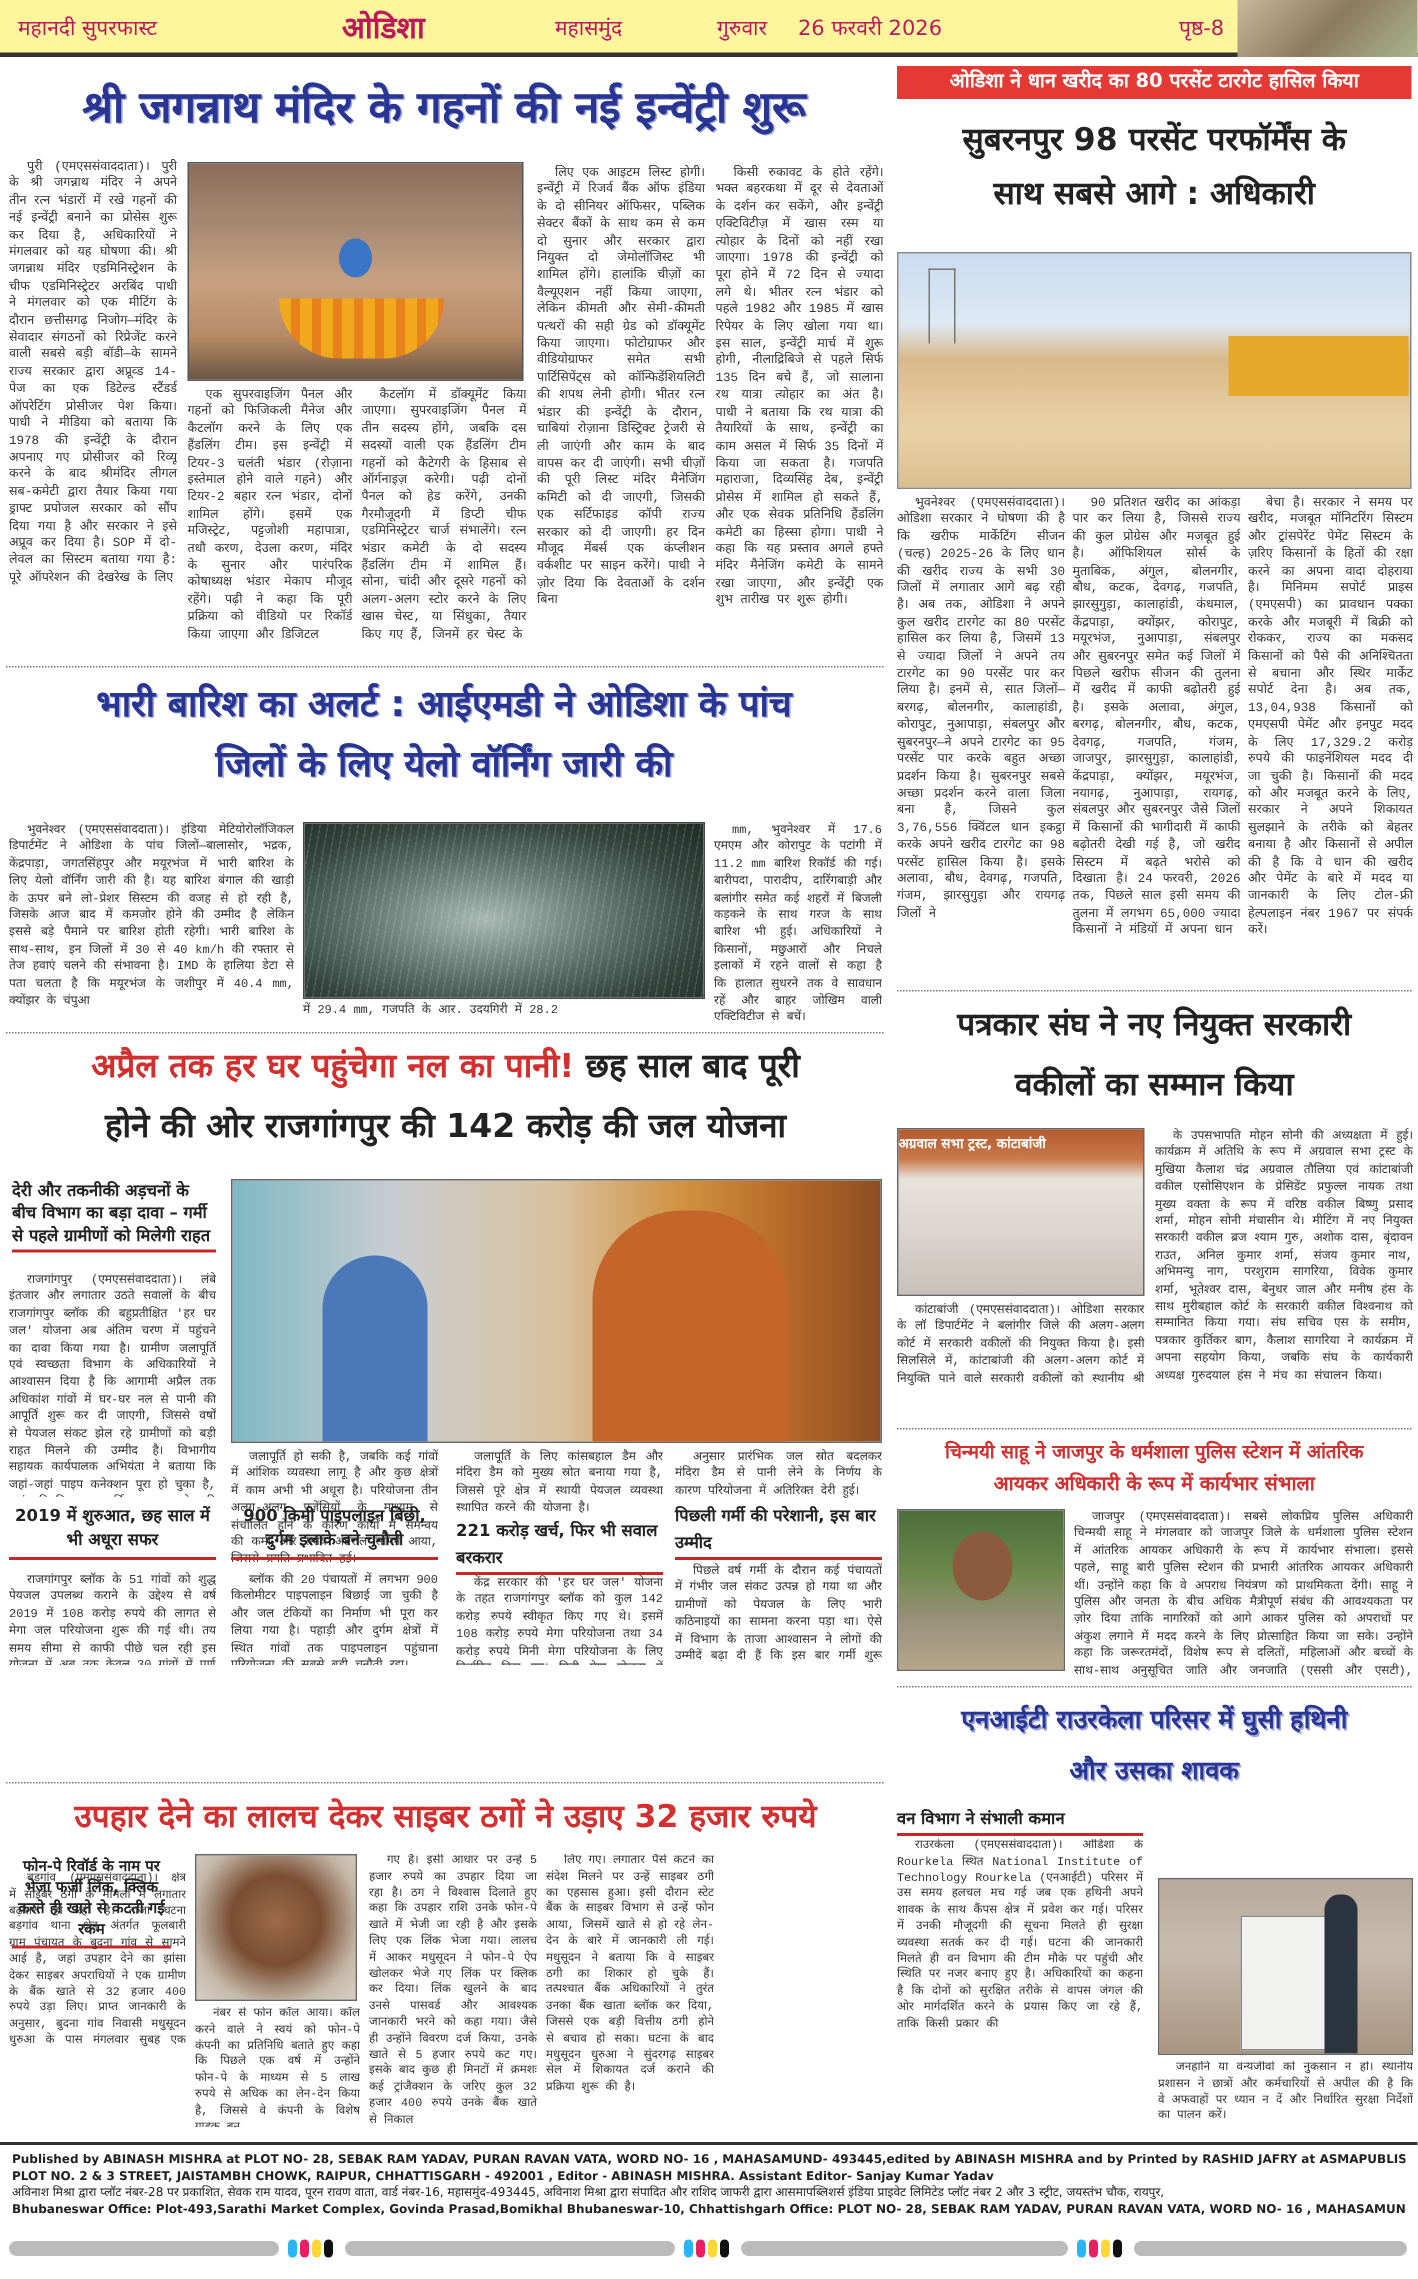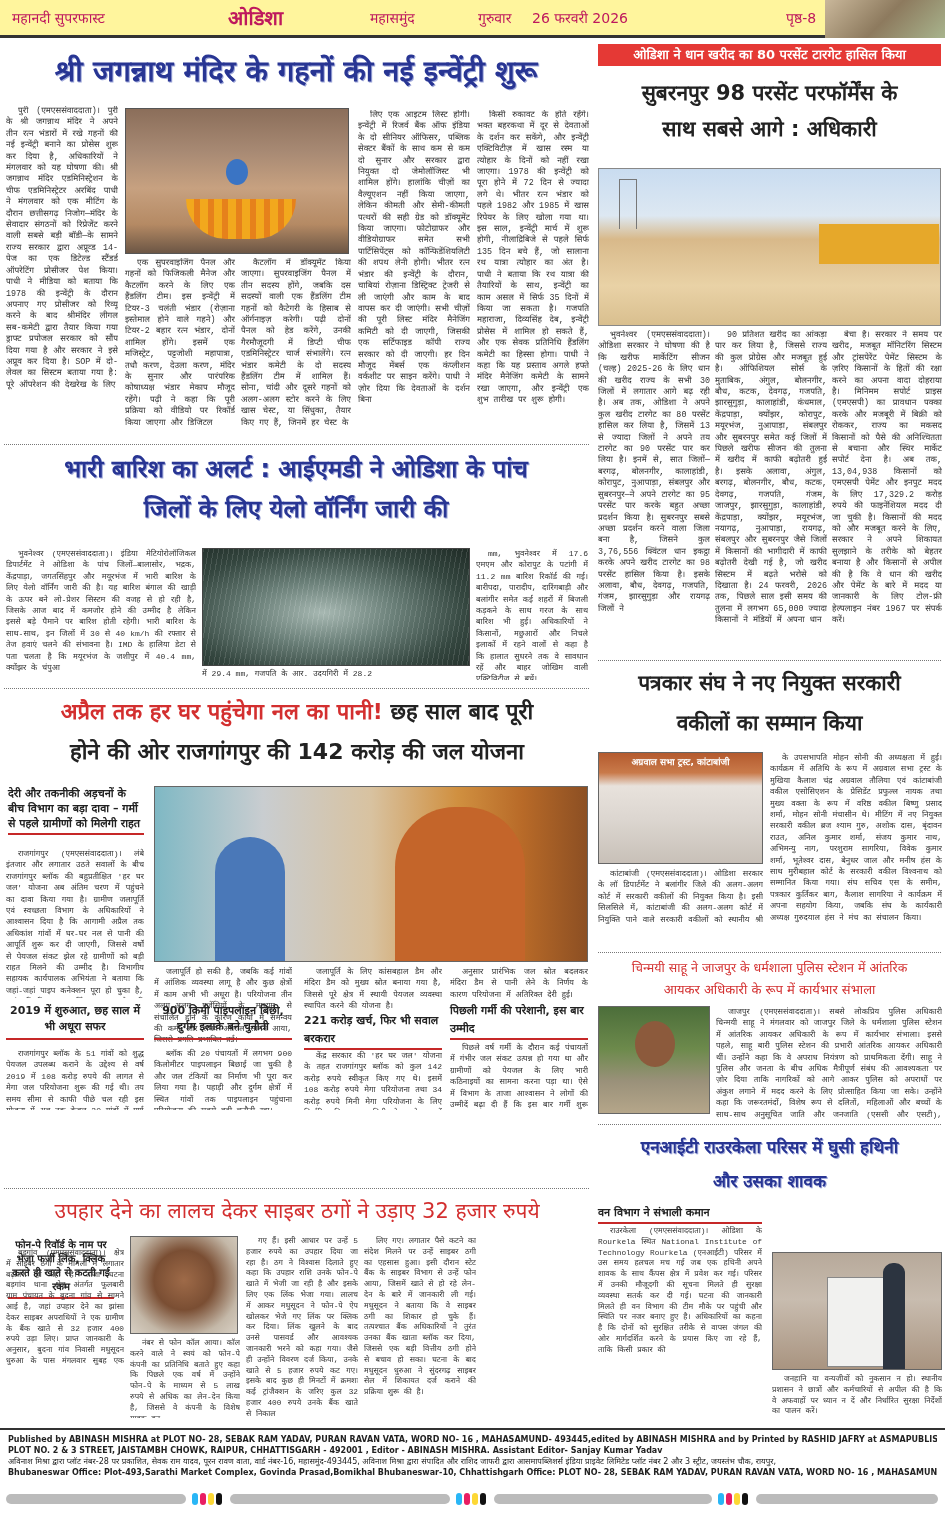--- a/index.html
+++ b/index.html
@@ -9,21 +9,21 @@
 .masthead span{position:absolute;top:8px;color:#be185d;font-size:14px}
 .mh-brand{left:12px}
 .mh-state{left:228px;font-size:20px!important;top:4px!important;font-weight:bold}
 .mh-city{left:370px}
 .mh-day{left:478px}
 .mh-date{left:532px}
 .mh-page{left:786px}
 .mh-photo{right:0;top:0;width:120px;height:38px;background:linear-gradient(135deg,#c9b79a,#8d7a5e 50%,#a8b48d)}
 .headline-blue{color:#283593;font-weight:bold;text-align:center;font-family:"DejaVu Sans",sans-serif;text-shadow:1px 1px 0 #9fa8da}
 .headline-black{color:#222;font-weight:bold;text-align:center}
-.headline-red{color:#d32f2f;font-weight:normal;text-align:center}
+.headline-red{color:#d32f2f;font-weight:bold;text-align:center}
 .col{font-size:8.4px;line-height:11.4px;text-align:justify;color:#333;overflow:hidden;font-family:Liberation Mono, monospace}
 .col p{text-indent:12px;margin-bottom:0}
 .img{overflow:hidden}
 .sep{border-top:1px dotted #777}
 .red-banner{background:#e53935;color:#fff;font-weight:bold;text-align:center;font-size:13px;line-height:22px}
 .subhead{font-weight:bold;font-size:14px;color:#222;text-align:center;border-bottom:2px solid #c62828;line-height:20px;padding-bottom:3px}
 .subhead-left{font-weight:bold;font-size:12px;color:#222;border-bottom:2px solid #c62828;line-height:18px}
 .footer{left:0;top:1428px;width:945px;height:91px;border-top:2px solid #333;padding:4px 8px;font-size:8px;line-height:11px;color:#222}
 .footer p{white-space:nowrap;overflow:hidden}
 .regbar{position:absolute;top:1494px;height:10px;background:#bbb;border-radius:5px}
@@ -143,21 +143,21 @@
 <div class="abs subhead-left" style="left:450px;top:1002px;width:138px;font-size:11px">पिछली गर्मी की परेशानी, इस बार उम्मीद</div>
 <div class="abs col" style="left:450px;top:1042px;width:138px;height:68px;font-size:8px">
     <p>पिछले वर्ष गर्मी के दौरान कई पंचायतों में गंभीर जल संकट उत्पन्न हो गया था और ग्रामीणों को पेयजल के लिए भारी कठिनाइयों का सामना करना पड़ा था। ऐसे में विभाग के ताजा आश्वासन ने लोगों की उम्मीदें बढ़ा दी हैं कि इस बार गर्मी शुरू होने से पहले घर-घर पानी पहुंच सकेगा।
 अब सबकी नजर अप्रैल की समय सीमा पर टिकी है — क्या छह साल पुराना वादा आखिरकार पूरा होगा, इसका जवाब आने वाले महीनों में मिलेगा।</p>
   </div>
 <div class="abs sep" style="left:4px;top:1188px;width:585px"></div>
 
 <div class="abs headline-black" style="left:598px;top:666px;width:343px;font-size:21px;line-height:34px">पत्रकार संघ ने नए नियुक्त सरकारी</div>
 <div class="abs headline-black" style="left:598px;top:706px;width:343px;font-size:21px;line-height:34px">वकीलों का सम्मान किया</div>
 <div class="abs img" style="left:598px;top:752px;width:165px;height:112px;background:linear-gradient(180deg,#b45a2e 0%,#c97a4a 18%,#e8e2dc 30%,#dcd6d0 60%,#c8c0b8 100%);border:1px solid #666">
-  <div style="position:absolute;left:0;right:0;top:2px;text-align:center;color:#fff;font-size:9px;font-weight:bold">अग्रवाल सभा ट्रस्ट, कांटाबांजी</div>
+  <div style="position:absolute;left:0;right:0;top:2px;text-align:left;color:#fff;font-size:9px;font-weight:bold">अग्रवाल सभा ट्रस्ट, कांटाबांजी</div>
 </div>
 <div class="abs col" style="left:598px;top:868px;width:165px;height:56px;font-size:8px">
     <p>कांटाबांजी (एमएससंवाददाता)। ओडिशा सरकार के लॉ डिपार्टमेंट ने बलांगीर जिले की अलग-अलग कोर्ट में सरकारी वकीलों की नियुक्त किया है। इसी सिलसिले में, कांटाबांजी की अलग-अलग कोर्ट में नियुक्ति पाने वाले सरकारी वकीलों को स्थानीय श्री हरिभवन में समबादिक संघ ने सम्मान किया। यह सम्मान कार्यक्रम समबादिक संघ</p>
   </div>
 <div class="abs col" style="left:770px;top:752px;width:172px;height:172px;font-size:8px">
     <p>के उपसभापति मोहन सोनी की अध्यक्षता में हुई। कार्यक्रम में अतिथि के रूप में अग्रवाल सभा ट्रस्ट के मुखिया कैलाश चंद्र अग्रवाल तौलिया एवं कांटाबांजी वकील एसोसिएशन के प्रेसिडेंट प्रफुल्ल नायक तथा मुख्य वक्ता के रूप में वरिष्ठ वकील बिष्णु प्रसाद शर्मा, मोहन सोनी मंचासीन थे। मीटिंग में नए नियुक्त सरकारी वकील ब्रज श्याम गुरु, अशोक दास, बृंदावन राउत, अनिल कुमार शर्मा, संजय कुमार नाथ, अभिमन्यु नाग, परशुराम सागरिया, विवेक कुमार शर्मा, भूतेश्वर दास, बेनुधर जाल और मनीष हंस के साथ मुरीबहाल कोर्ट के सरकारी वकील विश्वनाथ को सम्मानित किया गया। संघ सचिव एस के समीम, पत्रकार कुर्तिकर बाग, कैलाश सागरिया ने कार्यक्रम में अपना सहयोग किया, जबकि संघ के कार्यकारी अध्यक्ष गुरुदयाल हंस ने मंच का संचालन किया।</p>
   </div>
 <div class="abs sep" style="left:598px;top:952px;width:343px"></div>
 
 <div class="abs headline-red" style="left:598px;top:958px;width:343px;font-size:12.5px;line-height:20px">चिन्मयी साहू ने जाजपुर के धर्मशाला पुलिस स्टेशन में आंतरिक</div>

